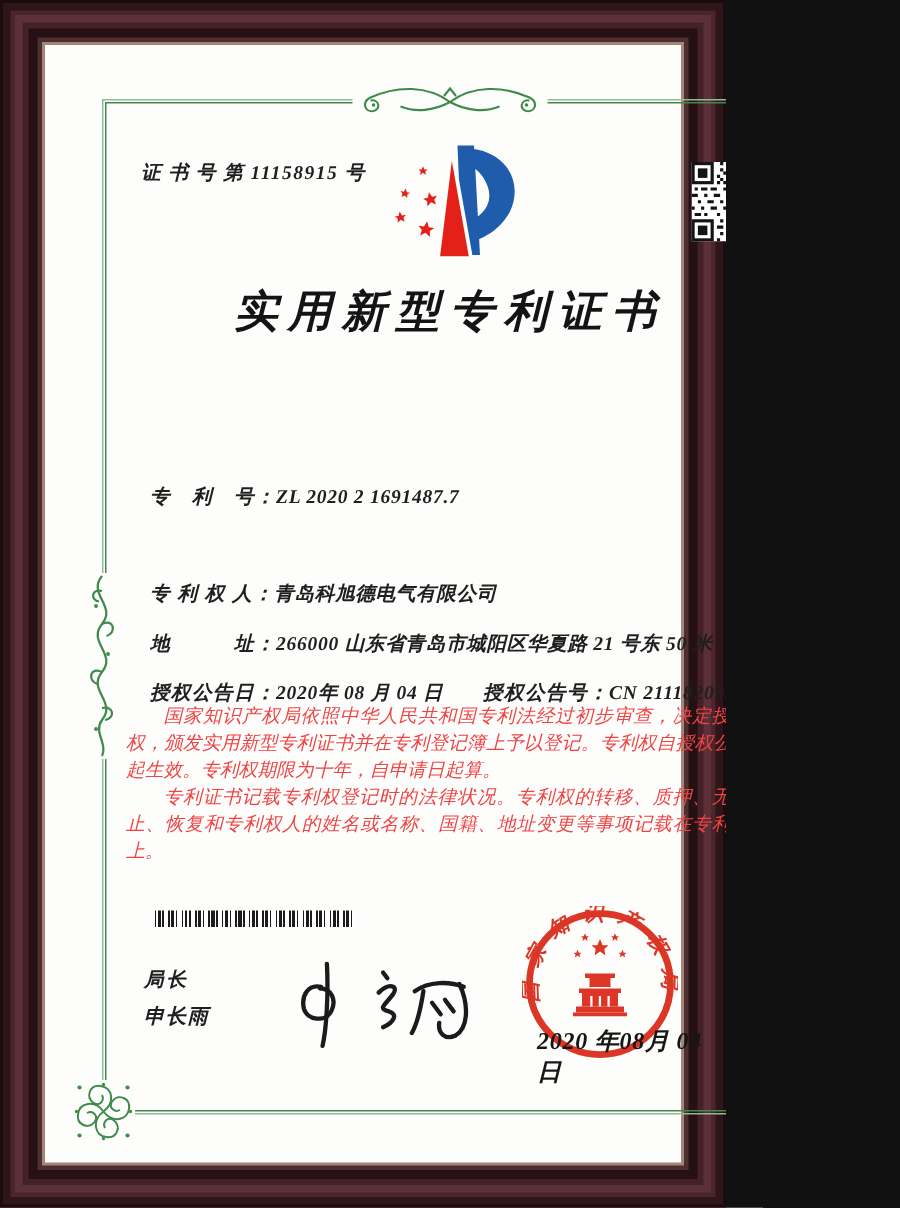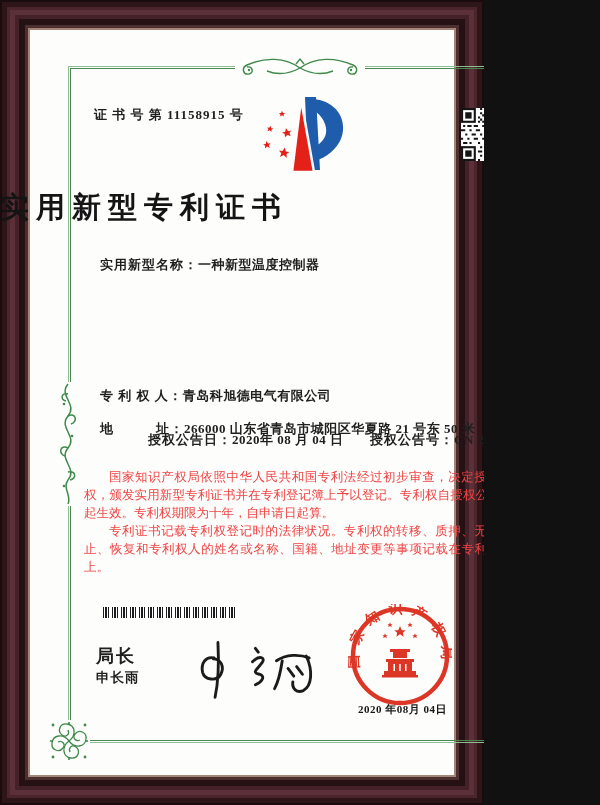--- a/index.html
+++ b/index.html
@@ -8,43 +8,44 @@
     font-family:"Liberation Serif","DejaVu Serif",serif;color:#1f1f1f;
     box-shadow:
       inset 0 0 0 2px #190b0e,
       inset 0 0 0 7px #2e1518,
       inset 0 0 0 10px #4a252b,
       inset 0 0 0 15px #5c3038,
       inset 0 0 0 19px #442128,
       inset 0 0 0 25px #251014,
       inset 0 0 0 28px #4e2f2f,
       inset 0 0 0 30px #a3857a;
+    font-style: italic;
   }
   .abs{position:absolute;}
   
   .gborder{left:68px;top:66px;width:463px;height:675px;border:1px solid #8cbe91;}
   .gborder-inner{position:absolute;inset:1px;border:1px solid #47864f;}
   .orn{background:#fdfdfc;}
   
   .certno{left:94px;top:106px;font-size:13px;font-weight:700;letter-spacing:1px;}
-  .title{left:0;top:188px;width:600px;font-size:29px;font-weight:700;letter-spacing:7px;color:#141414;}
+  .title{left:0;top:188px;width:600px;text-align:center;font-size:29px;font-weight:700;letter-spacing:7px;color:#141414;}
   
   .row{left:100px;width:420px;font-size:13px;font-weight:700;white-space:nowrap;}
   .row .lab{display:inline-block;letter-spacing:1px;}
   .row .val{letter-spacing:0.5px;}
   .grant2{position:absolute;left:222px;top:0;}
   
   .bodytxt{left:84px;top:468px;width:442px;font-size:12.5px;line-height:18px;text-align:justify;color:#ef4444;}
   .bodytxt p{margin:0;text-indent:2em;}
   
   .barcode{left:103px;top:607px;width:134px;height:11px;
     background:repeating-linear-gradient(90deg,#1c1c1c 0 1px,#fff 1px 2px,#1c1c1c 2px 4px,#fff 4px 5px,#1c1c1c 5px 6px,#fff 6px 9px);}
-  .director{left:96px;top:644px;font-family:"Liberation Sans","DejaVu Sans",sans-serif;font-size:18px;font-weight:700;letter-spacing:2px;}
+  .director{left:96px;top:644px;font-family:"Liberation Sans","DejaVu Sans",sans-serif;font-size:13px;font-weight:700;letter-spacing:2px;}
   .director-name{left:96px;top:669px;font-family:"Liberation Sans","DejaVu Sans",sans-serif;font-size:13.5px;font-weight:700;letter-spacing:1px;}
-  .sealdate{left:358px;top:702px;width:110px;font-size:11px;font-weight:700;color:#161616;letter-spacing:0.5px;z-index:6;}
+  .sealdate{left:358px;top:684px;width:110px;font-size:16px;font-weight:700;color:#161616;letter-spacing:0.5px;z-index:6;}
   svg{display:block;}
 </style>
 </head>
 <body>
 
 <div class="stage">
 
   <div class="abs gborder">
     <div class="gborder-inner"></div>
   </div>
@@ -182,30 +183,30 @@
            M9,18h1v1h-1z M12,18h2v1h-2z M16,18h1v1h-1z M19,18h2v1h-2z M23,18h1v1h-1z
            M8,20h2v1h-2z M13,20h1v1h-1z M15,20h2v1h-2z M20,20h2v1h-2z
            M9,22h1v1h-1z M11,22h2v1h-2z M14,22h1v1h-1z M18,22h2v1h-2z M22,22h1v1h-1z
            M8,24h1v1h-1z M12,24h2v1h-2z M16,24h2v1h-2z M21,24h1v1h-1z"></path>
       </g>
     </svg>
   </div>
 
   <div class="abs title">实用新型专利证书</div>
 
-  <div class="abs row" style="top:256px;">
-    <span class="lab">实用新型名称：</span><span class="val">一种新型温度控制器</span>
+  <div class="abs row" style="top:322px;">
+    <span class="lab">专　利　号：</span><span class="val">ZL 2020 2 1691487.7</span>
   </div>
   <div class="abs row" style="top:387px;">
     <span class="lab">专 利 权 人：</span><span class="val">青岛科旭德电气有限公司</span>
   </div>
   <div class="abs row" style="top:420px;">
     <span class="lab">地　　　址：</span><span class="val">266000 山东省青岛市城阳区华夏路 21 号东 50 米</span>
   </div>
-  <div class="abs row" style="top:431px;margin-left:48px;">
+  <div class="abs row" style="top:453px;">
     <span class="lab">授权公告日：</span><span class="val">2020年 08 月 04 日</span>
     <span class="grant2">
       <span class="lab">授权公告号：</span><span class="val">CN 211182093 U</span>
     </span>
   </div>
 
   <div class="abs bodytxt">
     <p>国家知识产权局依照中华人民共和国专利法经过初步审查，决定授予专利权，颁发实用新型专利证书并在专利登记簿上予以登记。专利权自授权公告之日起生效。专利权期限为十年，自申请日起算。</p>
     <p>专利证书记载专利权登记时的法律状况。专利权的转移、质押、无效、终止、恢复和专利权人的姓名或名称、国籍、地址变更等事项记载在专利登记簿上。</p>
   </div>

